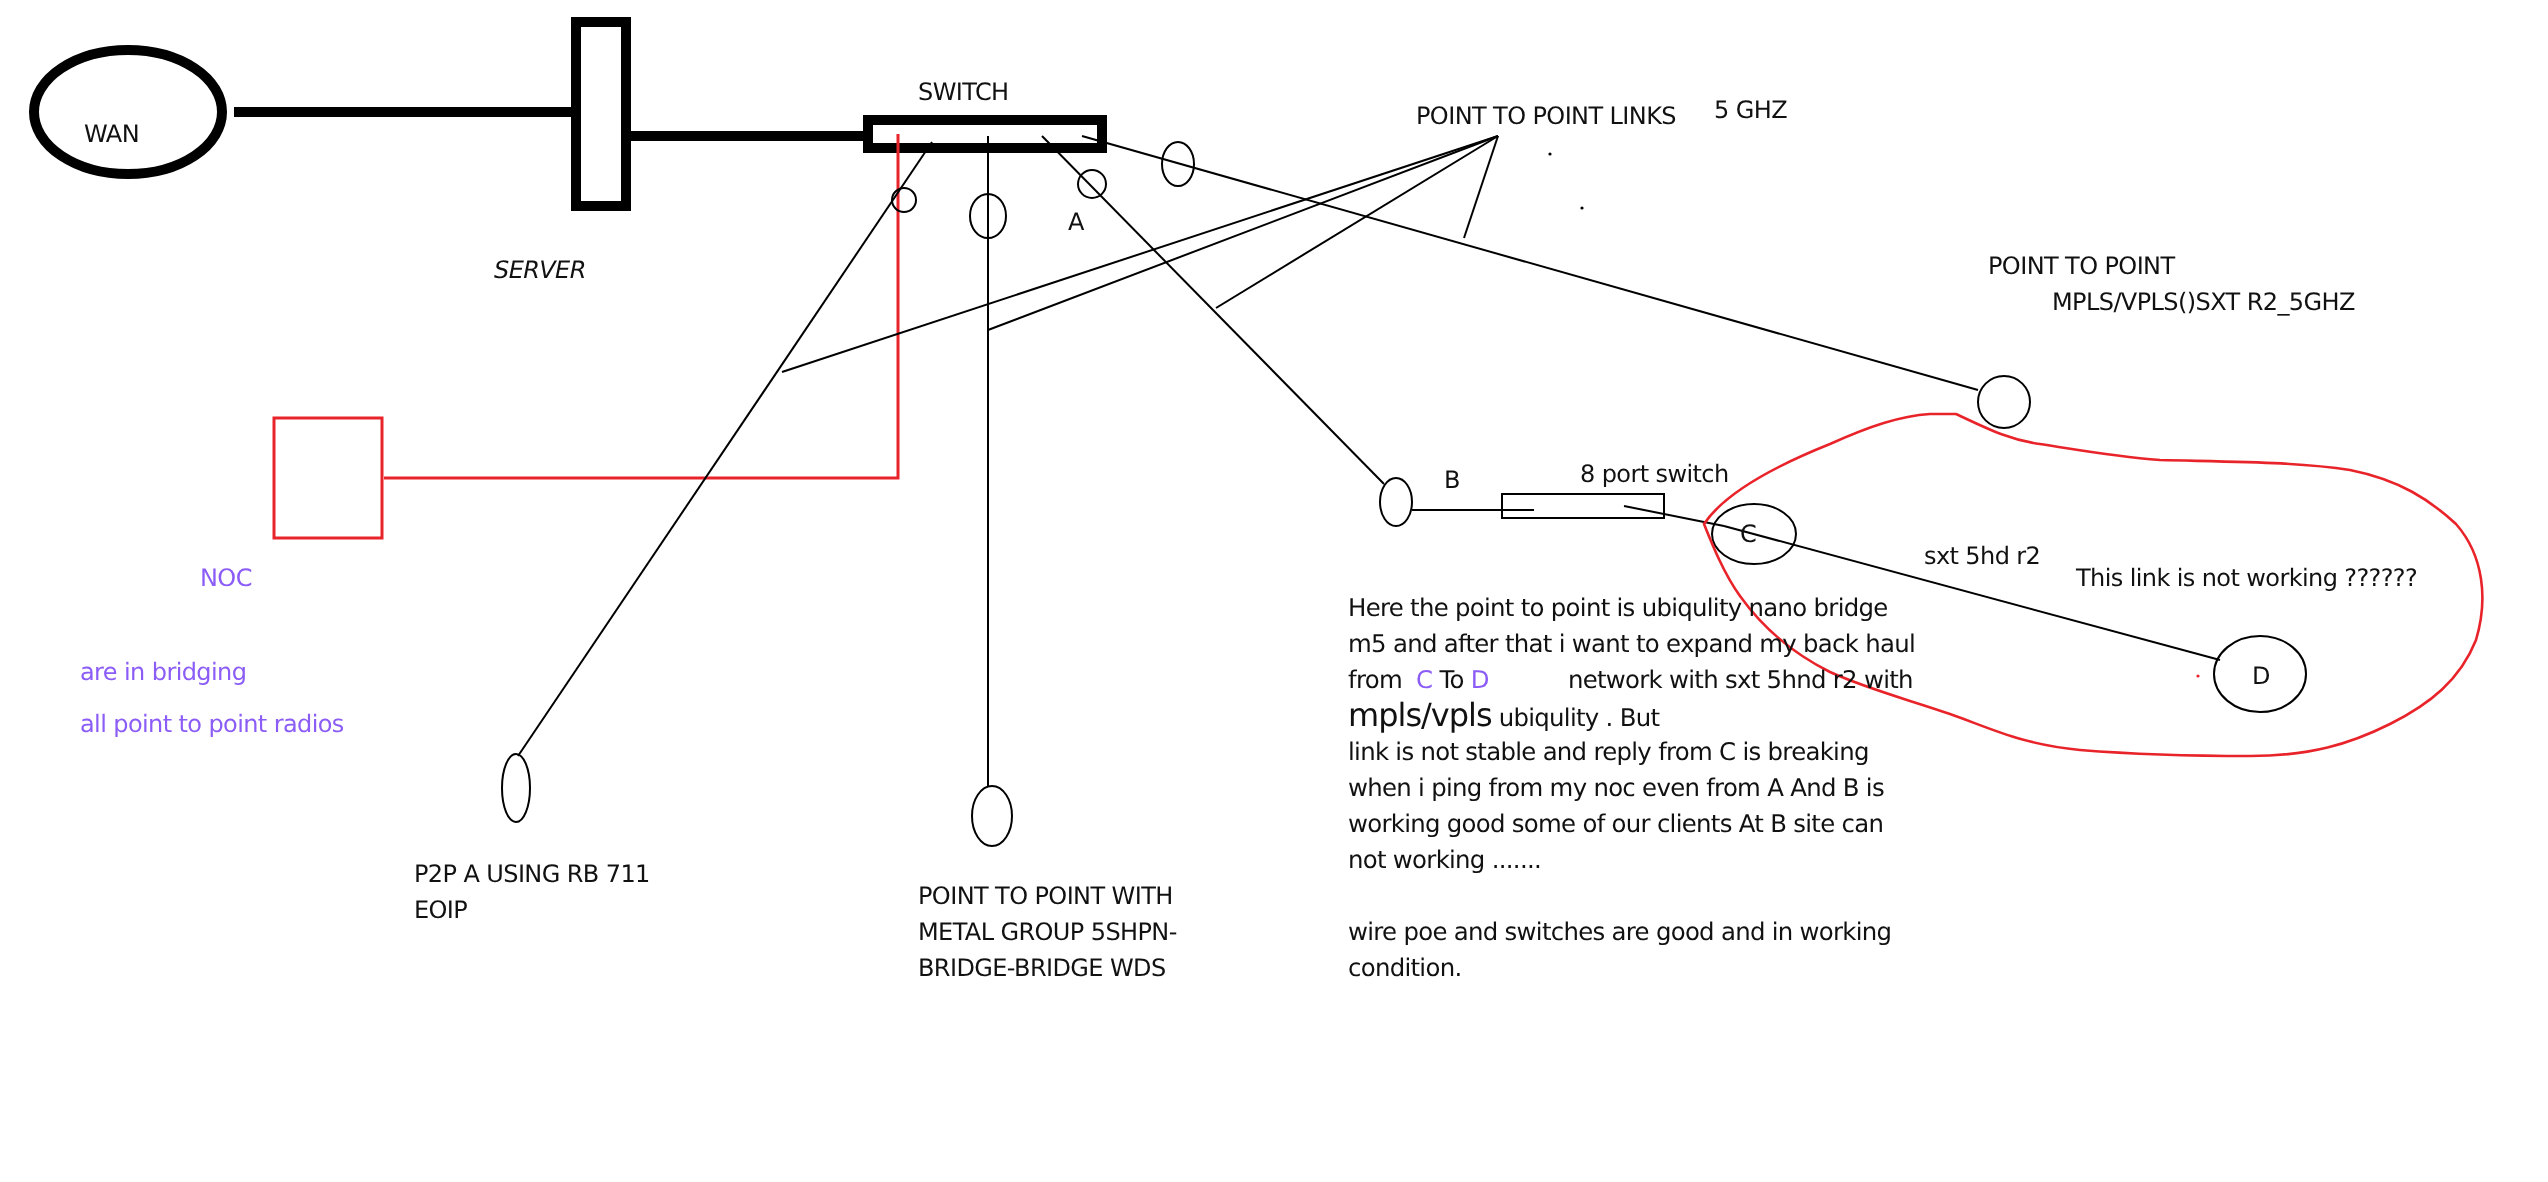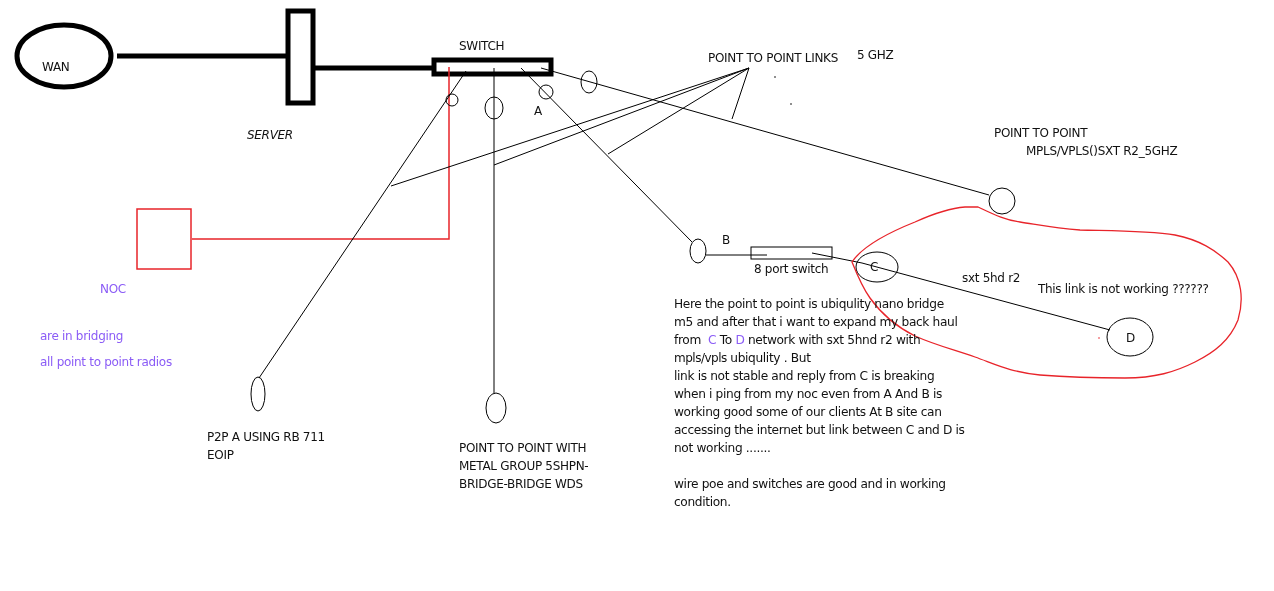--- a/index.html
+++ b/index.html
@@ -6,21 +6,21 @@
   body { width: 1274px; height: 591px; position: relative; overflow: hidden;
          font-family: "DejaVu Sans", sans-serif; }
   #canvas { position: absolute; left: 0; top: 0; width: 1274px; height: 591px; }
   .lbl { position: absolute; font-family: "DejaVu Sans", sans-serif; font-size: 12px;
          color: #111111; white-space: nowrap; line-height: 15px; letter-spacing: -0.3px; }
   .red { color: #8b5cf6; }
   .para { position: absolute; left: 674px; top: 295px; width: 330px;
           font-family: "DejaVu Sans", sans-serif; font-size: 12.2px; line-height: 18px;
           color: #111111; letter-spacing: -0.35px; white-space: nowrap; }
   .para .line { display: block; height: 18px; }
-  .para .big { font-size: 12px; letter-spacing: -0.5px; }
+  .para .big { font-size: 16px; letter-spacing: -0.5px; }
   .para .gap { display: block; height: 18px; }
 </style>
 </head>
 <body>
 
 <svg id="canvas" width="1274" height="591" viewBox="0 0 1274 591" xmlns="http://www.w3.org/2000/svg">
 
   <ellipse cx="64" cy="56" rx="47" ry="31" fill="none" stroke="#000" stroke-width="5"></ellipse>
 
   <line x1="117" y1="56" x2="287" y2="56" stroke="#000" stroke-width="5"></line>
@@ -76,38 +76,37 @@
 <div class="lbl" style="left:708px;top:51px;">POINT TO POINT LINKS</div>
 <div class="lbl" style="left:857px;top:48px;">5 GHZ</div>
 <div class="lbl" style="left:994px;top:126px;">POINT TO POINT</div>
 <div class="lbl" style="left:994px;top:144px;margin-left:32px;">MPLS/VPLS()SXT R2_5GHZ</div>
 
 <div class="lbl red" style="left:100px;top:282px;">NOC</div>
 <div class="lbl red" style="left:40px;top:311px;margin-top:44px;">all point to point radios</div>
 <div class="lbl red" style="left:40px;top:329px;">are in bridging</div>
 
 <div class="lbl" style="left:722px;top:233px;">B</div>
-<div class="lbl" style="left:754px;top:230px;margin-top:32px;">8  port switch</div>
+<div class="lbl" style="left:790px;top:230px;">8  port switch</div>
 <div class="lbl" style="left:870px;top:260px;">C</div>
 <div class="lbl" style="left:1126px;top:331px;">D</div>
 <div class="lbl" style="left:962px;top:271px;">sxt 5hd r2</div>
 <div class="lbl" style="left:1038px;top:282px;">This link is not working   ??????</div>
 
 <div class="lbl" style="left:207px;top:430px;">P2P A USING RB 711</div>
 <div class="lbl" style="left:207px;top:448px;">EOIP</div>
 <div class="lbl" style="left:459px;top:441px;text-align:right;">POINT TO POINT WITH</div>
 <div class="lbl" style="left:459px;top:459px;">METAL GROUP 5SHPN-</div>
 <div class="lbl" style="left:459px;top:477px;">BRIDGE-BRIDGE WDS</div>
 
 <div class="para">
   <span class="line">Here the point to point is ubiqulity nano bridge</span>
   <span class="line">m5  and after that i want to expand my back haul</span>
-  <span class="line"><span style="white-space:pre;">from  </span><span class="red">C</span><span style="white-space:pre;"> To </span><span class="red">D</span><span style="white-space:pre;"> network with sxt 5hnd r2 with</span></span>
+  <span class="line"><span style="white-space:pre;">from  </span><span class="red">C</span><span style="white-space:pre;"> To </span><span class="red">D</span><span style="white-space:pre;padding-left:36px;"> network with sxt 5hnd r2 with</span></span>
   <span class="line"><span class="big">mpls/vpls</span><span style="white-space:pre;"> ubiqulity . But</span></span>
   <span class="line">link is not stable and reply from C is breaking</span>
   <span class="line">when i ping from my noc even from A And B is</span>
   <span class="line">working good  some of our clients  At B site  can</span>
-  <span class="line">accessing the internet  but link between C and D is</span>
   <span class="line">not working .......</span>
   <span class="gap"></span>
   <span class="line">wire poe and switches are  good and  in  working</span>
   <span class="line">condition.</span>
 </div>
 
 </body></html>

